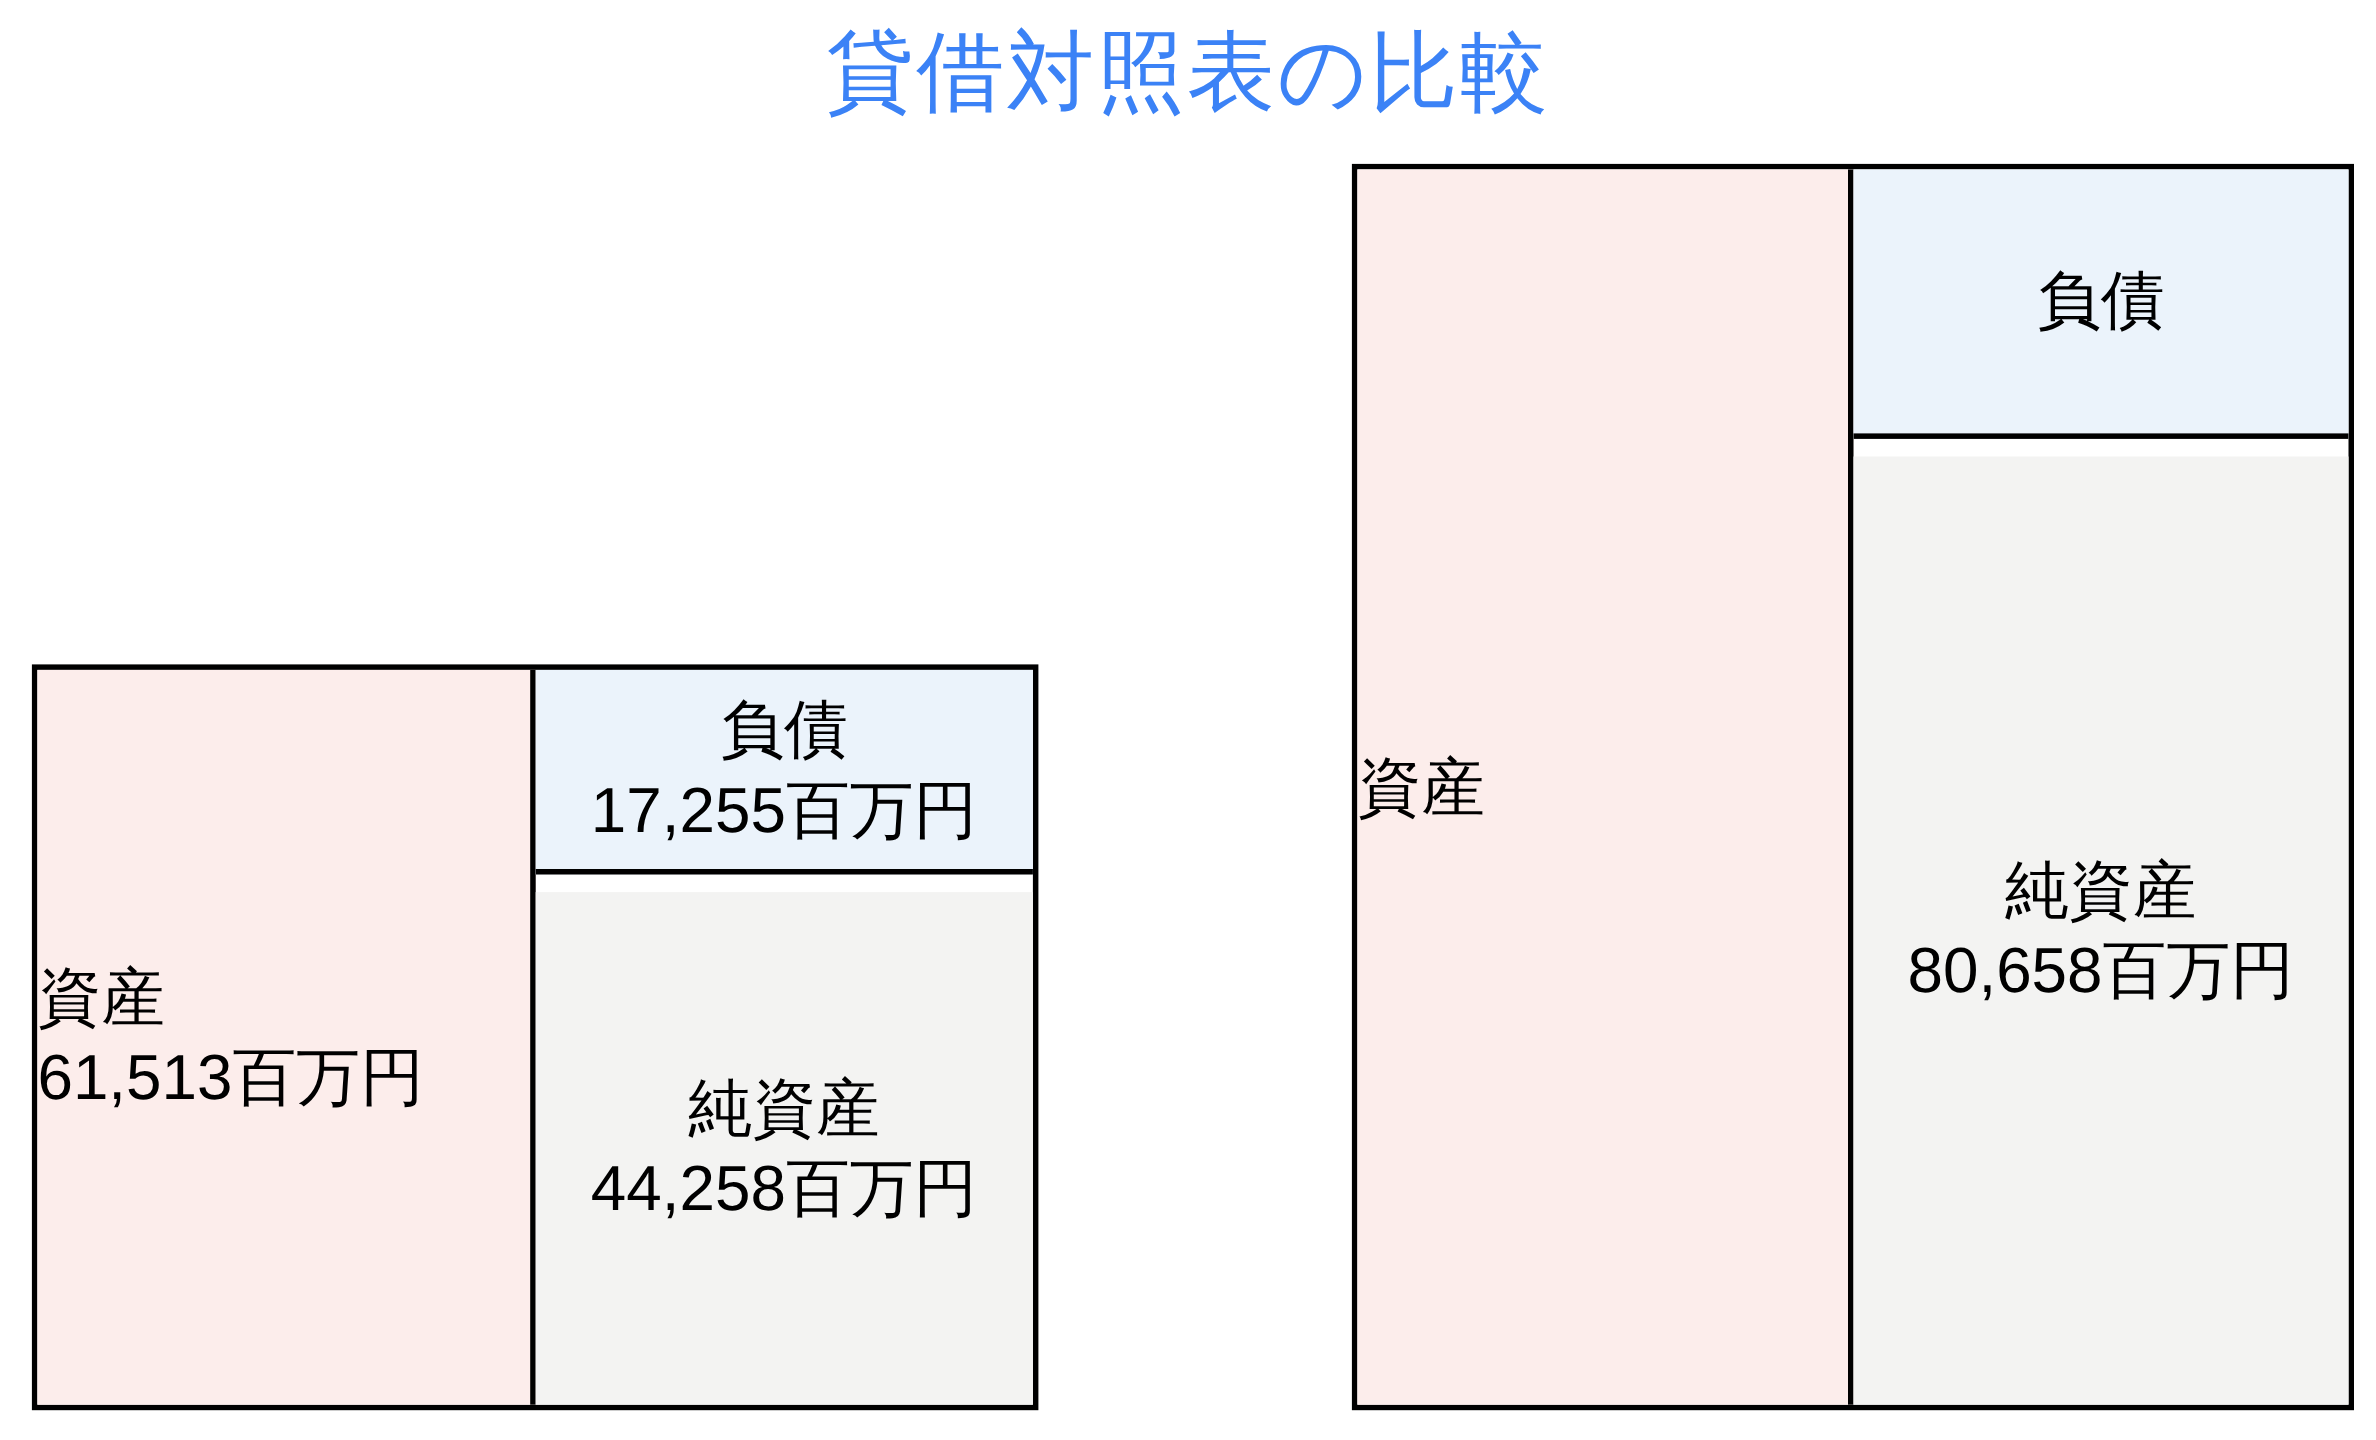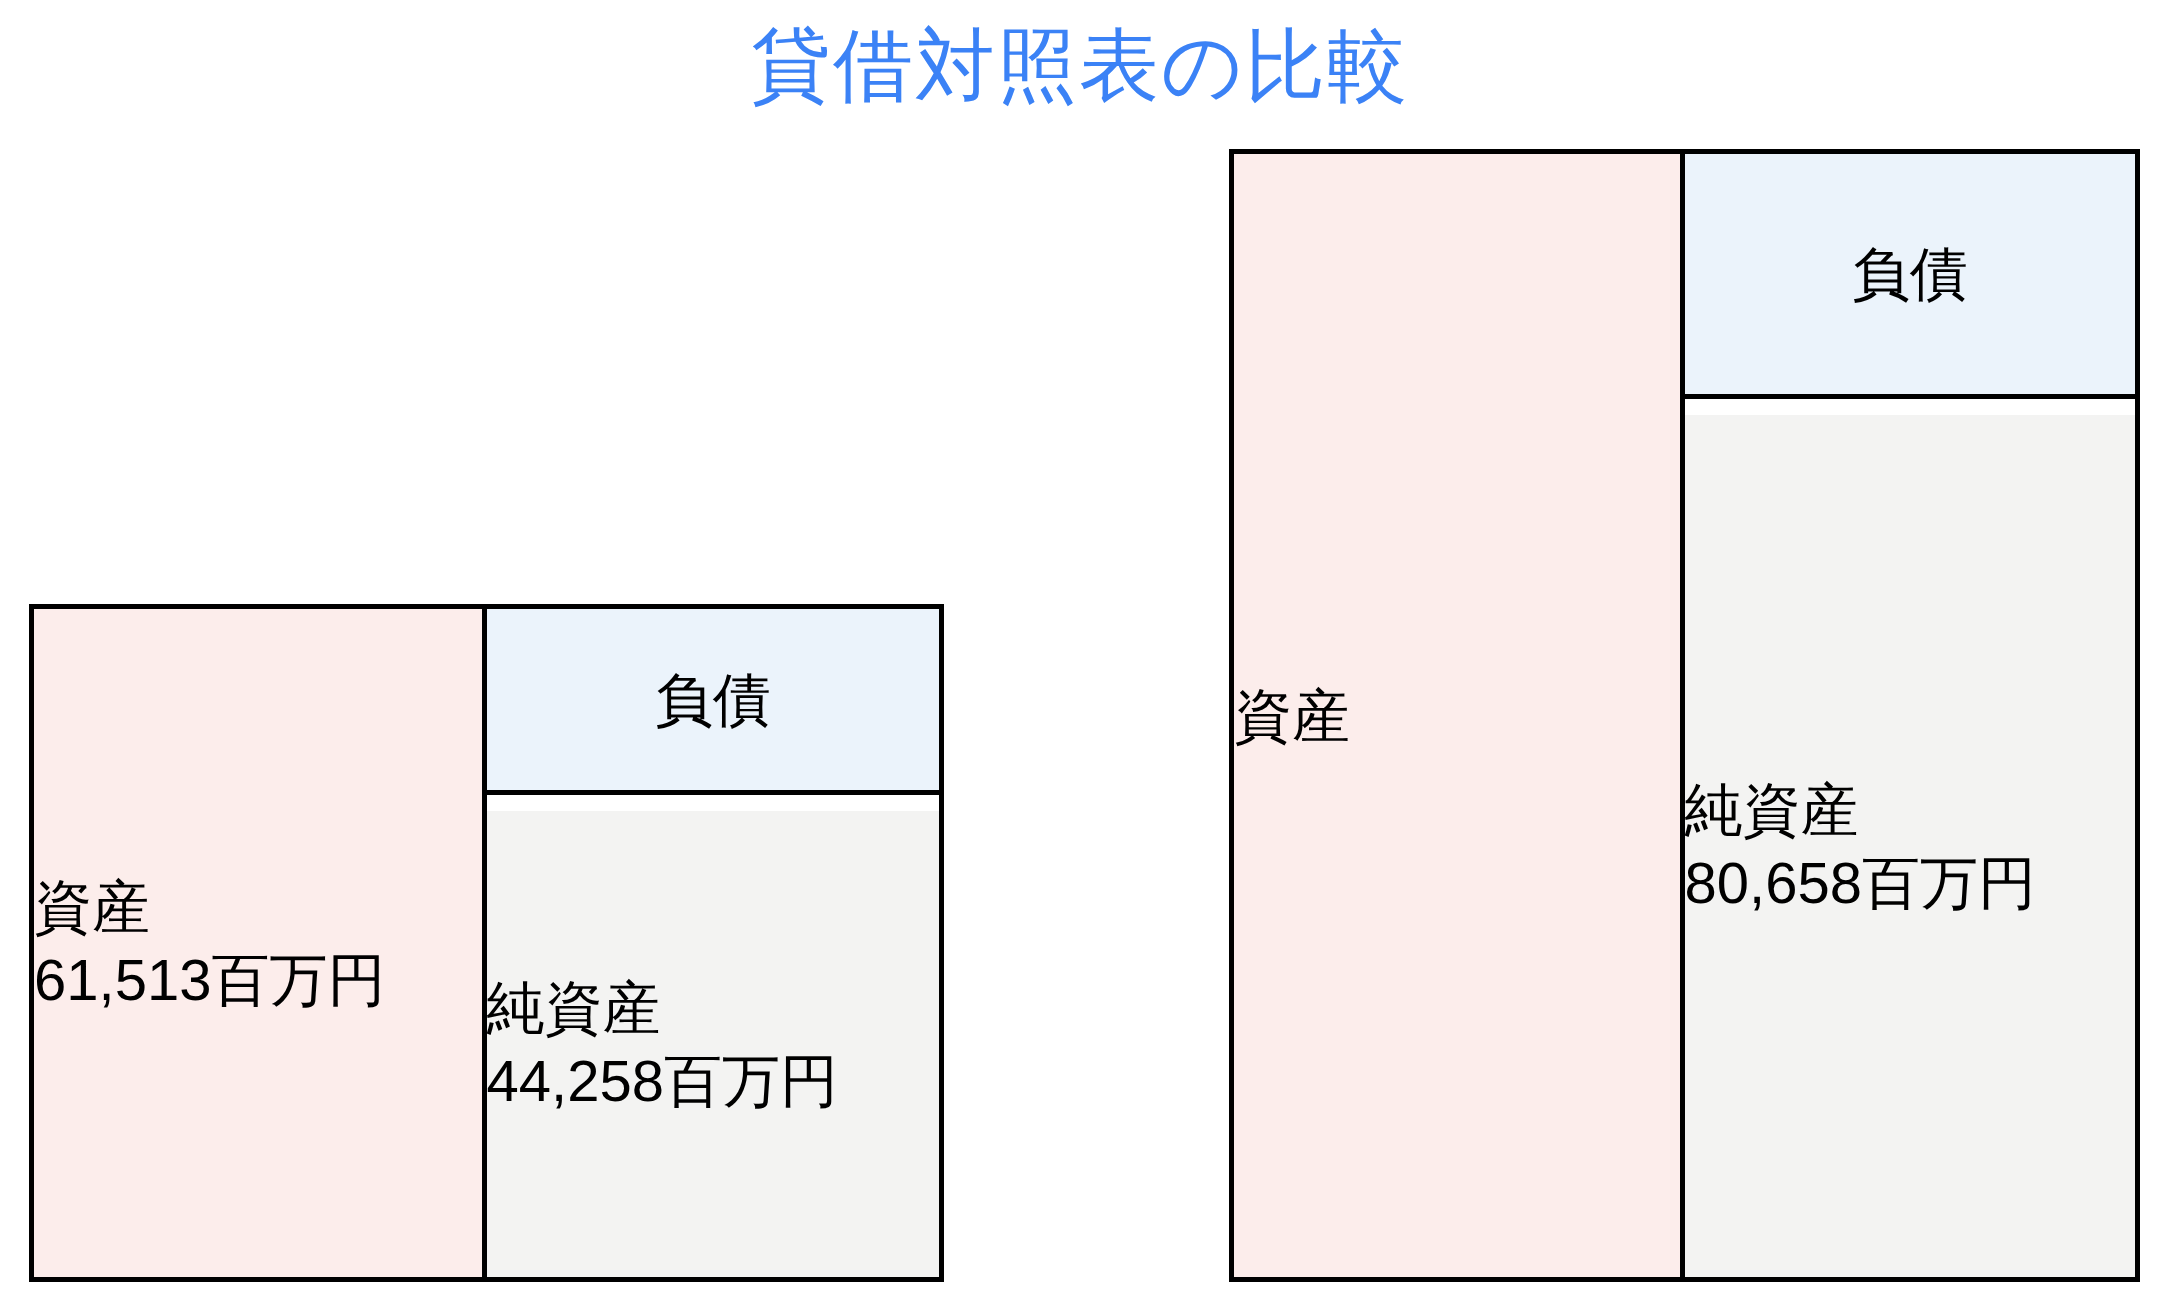--- a/index.html
+++ b/index.html
@@ -73,21 +73,21 @@
     align-items: center;
     flex-grow: 1;
     flex-basis: 0;
     min-height: 0;
   }
   .net-assets-box {
     background: var(--net_assets, #f3f3f2);
     display: flex;
     flex-direction: column;
     justify-content: center;
-    align-items: flex-start;
+    align-items: center;
     flex-grow: 1;
     flex-basis: 0;
     min-height: 0;
   }
   .cell-label, .cell-value {
     font-size: 58px;
     line-height: 73px;
     text-align: center;
     color: #000000;
     white-space: nowrap;
@@ -101,20 +101,21 @@
   <div class="chart-title">貸借対照表の比較</div>
 
   <div class="bs bs-left">
     <div class="assets-box">
       <div class="cell-label">資産</div>
       <div class="cell-value">61,513百万円</div>
     </div>
     <div class="right-col">
       <div class="liabilities-box" style="flex-grow: 17255;">
         <div class="cell-label">負債</div>
+        <div class="cell-value">17,255百万円</div>
       </div>
       <div class="net-assets-box" style="flex-grow: 44258;">
         <div class="cell-label">純資産</div>
         <div class="cell-value">44,258百万円</div>
       </div>
     </div>
   </div>
 
   <div class="bs bs-right">
     <div class="assets-box">

